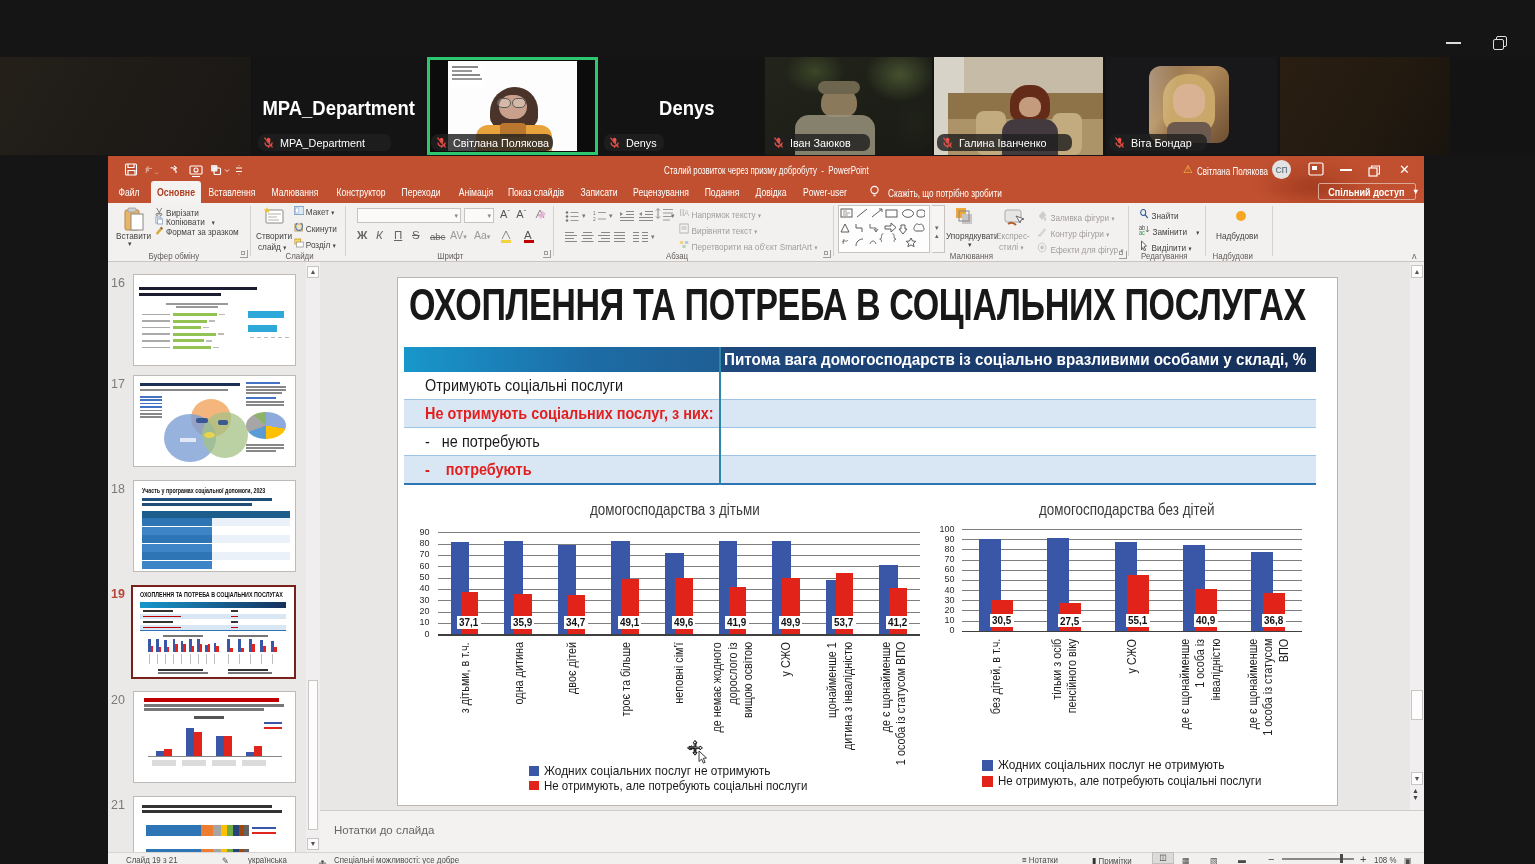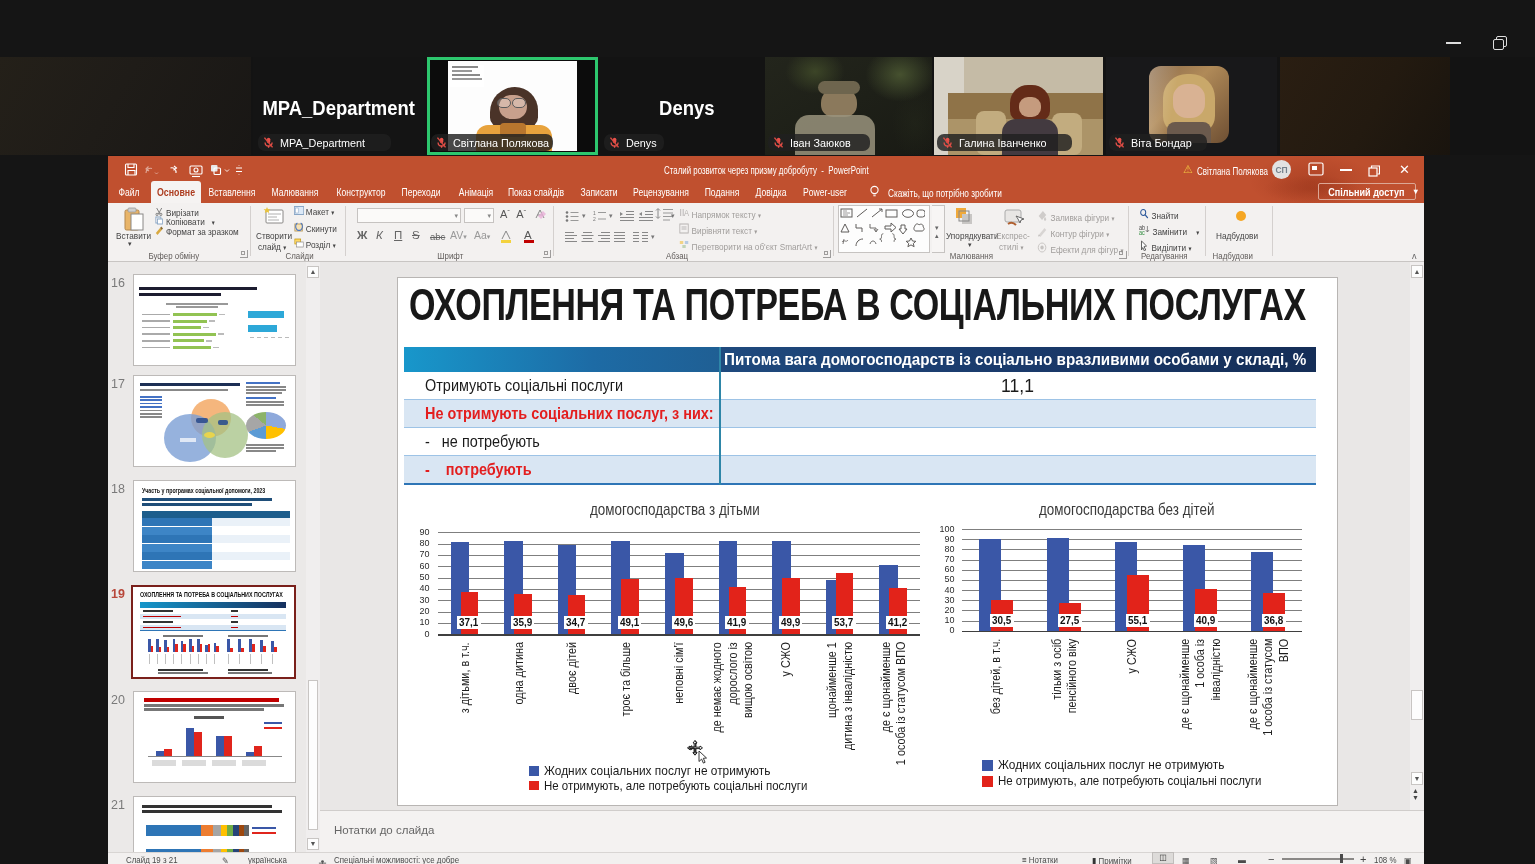--- a/index.html
+++ b/index.html
@@ -638,21 +638,20 @@
         <div style="position:absolute;left:118px;top:30px;width:24px;height:2px;background:#3a57a7;"></div>
         <div style="position:absolute;left:118px;top:35px;width:24px;height:2px;background:#e0251c;"></div>
       </div>
       <div class="a" style="left:289px;top:121px;width:941px;height:529px;background:#fff;border:1px solid #b8b5b3"></div>
 <div class="a" style="left:301px;top:124px;white-space:nowrap;font-size:45px;font-weight:bold;color:#181818;letter-spacing:-.5px;line-height:1.12;transform:scaleX(.757);transform-origin:0 0">ОХОПЛЕННЯ ТА ПОТРЕБА В СОЦІАЛЬНИХ ПОСЛУГАХ</div>
 <div class="a" style="left:296px;top:191px;width:315px;height:25px;background:linear-gradient(90deg,#1897cb 0%,#1d6ba5 60%,#1f5f94 100%)"></div>
 <div class="a" style="left:611px;top:191px;width:597px;height:25px;background:linear-gradient(90deg,#1f4a7e 0%,#1a3a6b 50%,#152e57 100%)"></div>
 <div class="a" style="left:616px;top:194px;white-space:nowrap;color:#fff;font-size:17px;font-weight:bold;transform:scaleX(.895);transform-origin:0 0">Питома вага домогосподарств із соціально вразливими особами у складі, %</div>
 <div class="a" style="left:296px;top:216px;width:912px;height:28px;background:#fff;border-bottom:1px solid #9dc3e6"></div>
 <div class="a" style="left:317px;top:220px;white-space:nowrap;font-size:17px;color:#1a1a1a;transform:scaleX(.85);transform-origin:0 0">Отримують соціальні послуги</div>
-<div class="a" style="left:611px;top:216px;width:597px;height:28px;font-size:17.5px;color:#1a1a1a;display:flex;align-items:center;justify-content:center">11,1</div>
 <div class="a" style="left:296px;top:244px;width:912px;height:28px;background:#d9e6f3;border-bottom:1px solid #9dc3e6"></div>
 <div class="a" style="left:317px;top:248px;white-space:nowrap;font-size:17px;color:#e31e1e;font-weight:bold;transform:scaleX(.85);transform-origin:0 0">Не отримують соціальних послуг, з них:</div>
 <div class="a" style="left:296px;top:272px;width:912px;height:28px;background:#fff;border-bottom:1px solid #9dc3e6"></div>
 <div class="a" style="left:317px;top:276px;white-space:nowrap;font-size:17px;color:#1a1a1a;transform:scaleX(.85);transform-origin:0 0">-&nbsp;&nbsp;&nbsp;не потребують</div>
 <div class="a" style="left:296px;top:300px;width:912px;height:28px;background:#d9e6f3;border-bottom:1px solid #9dc3e6"></div>
 <div class="a" style="left:317px;top:304px;white-space:nowrap;font-size:17px;color:#e31e1e;font-weight:bold;transform:scaleX(.85);transform-origin:0 0">-&nbsp;&nbsp;&nbsp;&nbsp;потребують</div>
 <div class="a" style="left:296px;top:327px;width:912px;height:2px;background:#2e75b6"></div>
 <div class="a" style="left:611px;top:191px;width:1.5px;height:138px;background:#2e86a8"></div>
 <div class="a" style="left:330px;top:478.29999999999995px;width:482px;height:1.5px;background:#3f3f3f"></div>
 <div class="a" style="left:295.5px;top:472.79999999999995px;white-space:nowrap;width:26px;text-align:right;font-size:9px;color:#2b2b2b">0</div>
@@ -760,21 +759,21 @@
 <div class="a" style="left:854px;top:373.0px;width:340px;height:1px;background:#7f7f7f"></div>
 <div class="a" style="left:820.5px;top:367.5px;white-space:nowrap;width:26px;text-align:right;font-size:9px;color:#2b2b2b">100</div>
 <div class="a" style="left:870.5px;top:382.7632px;width:22px;height:91.93680000000003px;background:#3a57a7"></div>
 <div class="a" style="left:882.5px;top:443.6815px;width:22.5px;height:31.01850000000001px;background:#e2231a"></div>
 <div class="a" style="left:881.5px;top:458.0px;width:24px;height:12.5px;background:#fff;font-size:11px;font-weight:bold;color:#111;display:flex;align-items:center;justify-content:center">
         <span style="display:inline-block;transform:scaleX(.9)">30,5</span>
       </div>
 <div class="a" style="left:880.25px;top:647.7px;width:165px;height:15.5px;line-height:15.5px;text-align:right;font-size:13.5px;color:#1f1f1f;transform:rotate(-90deg);transform-origin:0 0;white-space:nowrap"><span style="display:inline-block;transform:scaleX(.8);transform-origin:100% 50%">без дітей, в т.ч.</span></div>
 <div class="a" style="left:938.5px;top:381.6445px;width:22px;height:93.05550000000004px;background:#3a57a7"></div>
 <div class="a" style="left:950.5px;top:446.7325000000001px;width:22.5px;height:27.96750000000001px;background:#e2231a"></div>
-<div class="a" style="left:949.5px;top:458.0px;width:24px;height:12.5px;background:#fff;font-size:11px;font-weight:bold;color:#111;display:flex;align-items:flex-start;justify-content:center">
+<div class="a" style="left:949.5px;top:458.0px;width:24px;height:12.5px;background:#fff;font-size:11px;font-weight:bold;color:#111;display:flex;align-items:flex-end;justify-content:center">
         <span style="display:inline-block;transform:scaleX(.9)">27,5</span>
       </div>
 <div class="a" style="left:940.5px;top:647.7px;width:165px;height:15.5px;line-height:15.5px;text-align:right;font-size:13.5px;color:#1f1f1f;transform:rotate(-90deg);transform-origin:0 0;white-space:nowrap"><span style="display:inline-block;transform:scaleX(.8);transform-origin:100% 50%">тільки з осіб</span></div>
 <div class="a" style="left:956.0px;top:647.7px;width:165px;height:15.5px;line-height:15.5px;text-align:right;font-size:13.5px;color:#1f1f1f;transform:rotate(-90deg);transform-origin:0 0;white-space:nowrap"><span style="display:inline-block;transform:scaleX(.8);transform-origin:100% 50%">пенсійного віку</span></div>
 <div class="a" style="left:1006.5px;top:385.7125px;width:22px;height:88.98750000000003px;background:#3a57a7"></div>
 <div class="a" style="left:1018.5px;top:418.66330000000005px;width:22.5px;height:56.03670000000002px;background:#e2231a"></div>
 <div class="a" style="left:1017.5px;top:458.0px;width:24px;height:12.5px;background:#fff;font-size:11px;font-weight:bold;color:#111;display:flex;align-items:center;justify-content:center">
         <span style="display:inline-block;transform:scaleX(.9)">55,1</span>
       </div>
 <div class="a" style="left:1016.25px;top:647.7px;width:165px;height:15.5px;line-height:15.5px;text-align:right;font-size:13.5px;color:#1f1f1f;transform:rotate(-90deg);transform-origin:0 0;white-space:nowrap"><span style="display:inline-block;transform:scaleX(.8);transform-origin:100% 50%">у СЖО</span></div>

